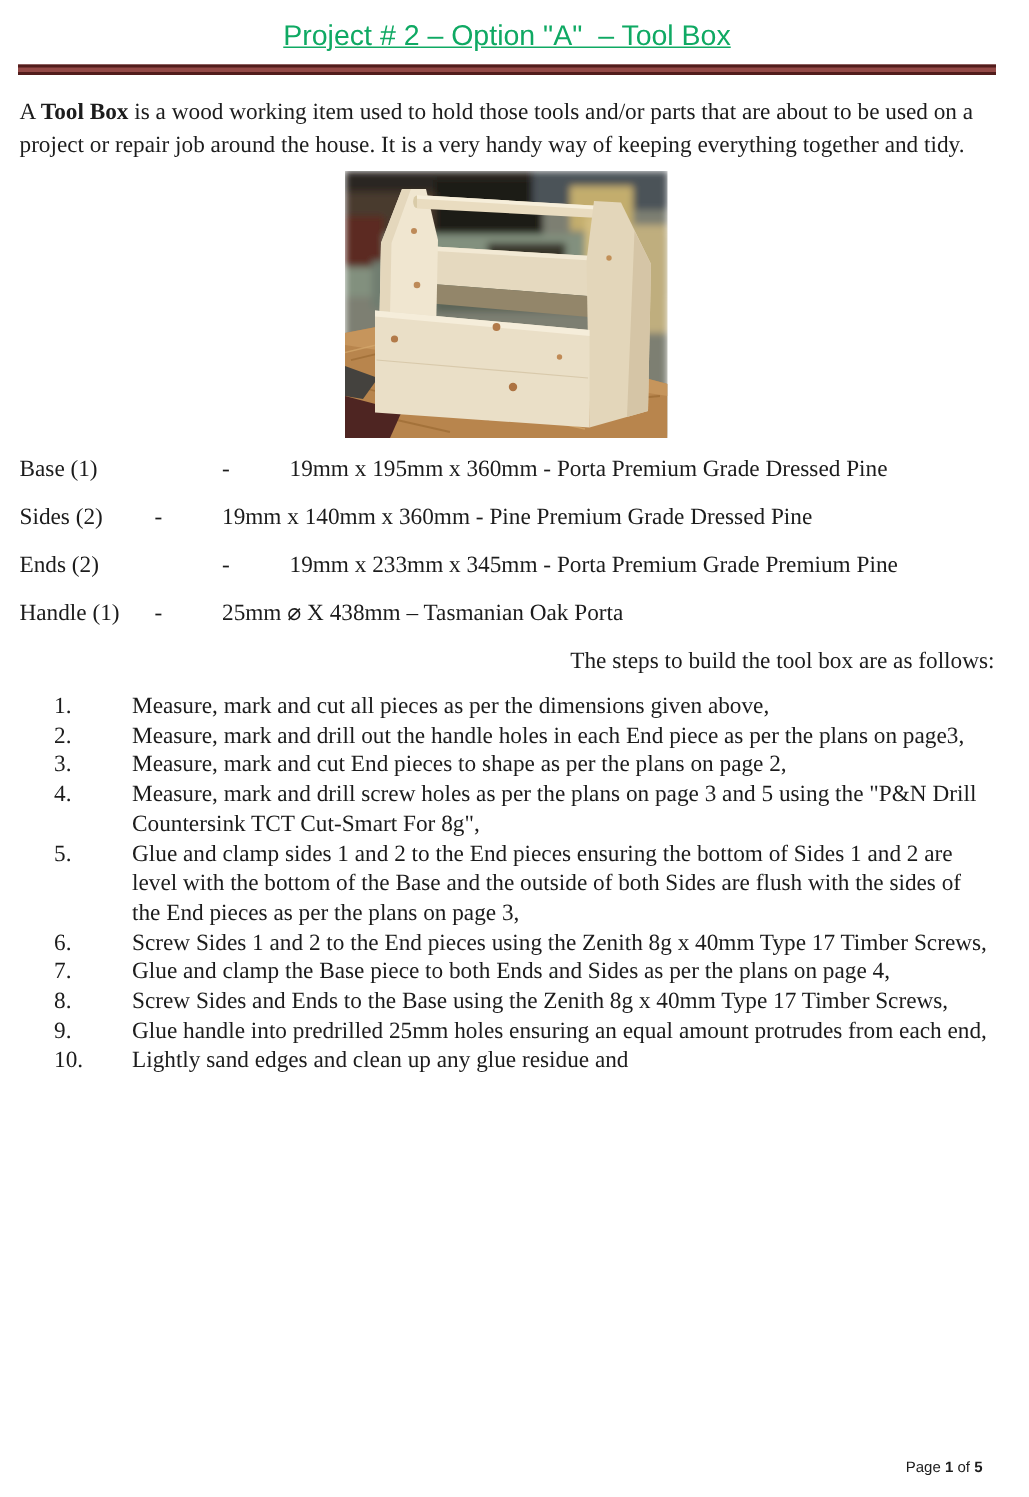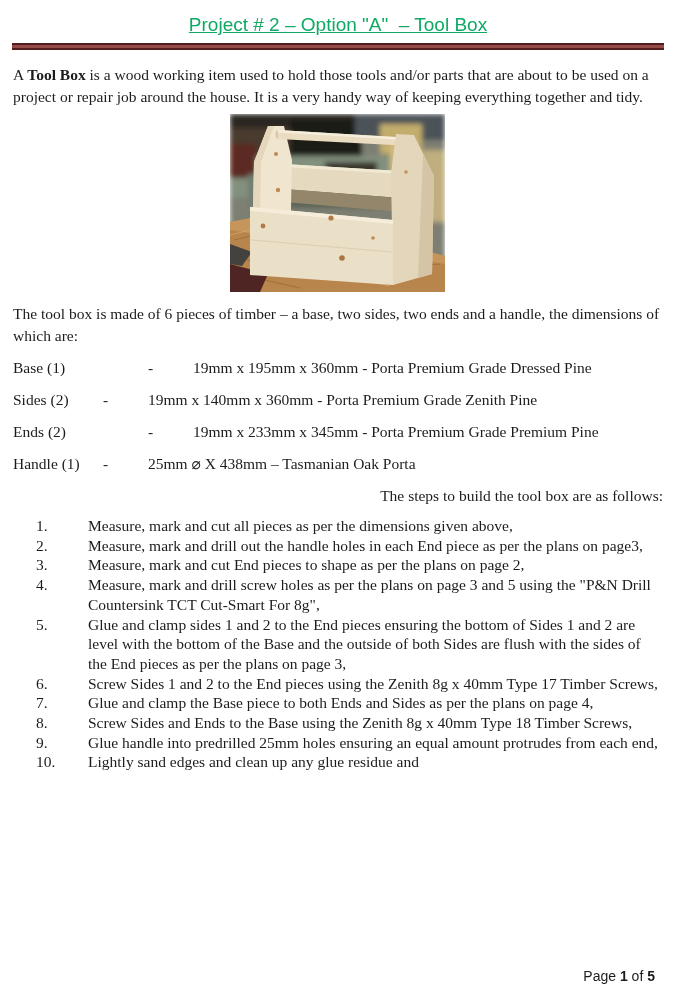--- a/index.html
+++ b/index.html
@@ -67,21 +67,21 @@
   .step-item{
     display:flex;
     line-height:19.7px;
   }
   .step-num{flex:0 0 24px;}
   .step-txt{flex:1;margin-left:28px;}
   .page-footer{
     position:absolute;
     right:21px;bottom:14px;
     font-family:"Liberation Sans", sans-serif;
-    font-size:14px;
+    font-size:10px;
     color:#1c1c1c;
   }
   .page-footer .b{font-weight:bold;}
 </style>
 </head>
 <body>
 
 <div class="page">
 
   <div class="doc-title">Project # 2 – Option "A"  – Tool Box</div>
@@ -146,27 +146,26 @@
         <polygon points="20,93 163,106 163,110 20,97" fill="#f5edda"></polygon>
         <line x1="21" y1="126" x2="162" y2="138" stroke="#d8c9ab" stroke-width="0.8"></line>
         <circle cx="33" cy="112" r="2.4" fill="#b27a49"></circle>
         <circle cx="101" cy="104" r="2.6" fill="#b27a49"></circle>
         <circle cx="112" cy="144" r="2.8" fill="#ad7342"></circle>
         <circle cx="143" cy="124" r="1.8" fill="#c08a55"></circle>
       </g>
     </svg>
   </div>
 
-  <p class="materials-intro">The tool box is made of 6 pieces of timber – a base, two sides, two ends and a handle, the dimensions of which are:</p>
 
   <div class="part-row">
     <span class="part-label tab-wide">Base (1)</span><span class="part-dash">-</span><span class="part-spec">19mm x 195mm x 360mm - Porta Premium Grade Dressed Pine</span>
   </div>
   <div class="part-row">
-    <span class="part-label tab-narrow">Sides (2)</span><span class="part-dash">-</span><span class="part-spec">19mm x 140mm x 360mm - Porta Premium Grade Zenith Pine</span>
+    <span class="part-label tab-narrow">Sides (2)</span><span class="part-dash">-</span><span class="part-spec">19mm x 140mm x 360mm - Pine Premium Grade Dressed Pine</span>
   </div>
   <div class="part-row">
     <span class="part-label tab-wide">Ends (2)</span><span class="part-dash">-</span><span class="part-spec">19mm x 233mm x 345mm - Porta Premium Grade Premium Pine</span>
   </div>
   <div class="part-row">
     <span class="part-label tab-narrow">Handle (1)</span><span class="part-dash">-</span><span class="part-spec">25mm ⌀ X 438mm – Tasmanian Oak Porta</span>
   </div>
 
   <p class="steps-intro">The steps to build the tool box are as follows:</p>
 
@@ -194,21 +193,21 @@
     <div class="step-item">
         <span class="step-num">6.</span>
         <span class="step-txt">Screw Sides 1 and 2 to the End pieces using the Zenith 8g x 40mm Type 17 Timber Screws,</span>
       </div>
     <div class="step-item">
         <span class="step-num">7.</span>
         <span class="step-txt">Glue and clamp the Base piece to both Ends and Sides as per the plans on page 4,</span>
       </div>
     <div class="step-item">
         <span class="step-num">8.</span>
-        <span class="step-txt">Screw Sides and Ends to the Base using the Zenith 8g x 40mm Type 18 Timber Screws,</span>
+        <span class="step-txt">Screw Sides and Ends to the Base using the Zenith 8g x 40mm Type 17 Timber Screws,</span>
       </div>
     <div class="step-item">
         <span class="step-num">9.</span>
         <span class="step-txt">Glue handle into predrilled 25mm holes ensuring an equal amount protrudes from each end,</span>
       </div>
     <div class="step-item">
         <span class="step-num">10.</span>
         <span class="step-txt">Lightly sand edges and clean up any glue residue and</span>
       </div>
   </div>

